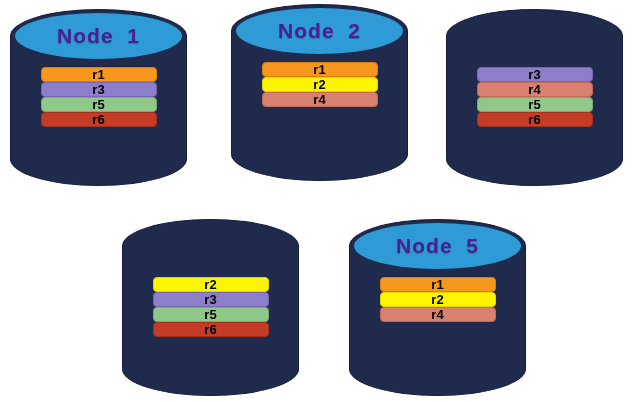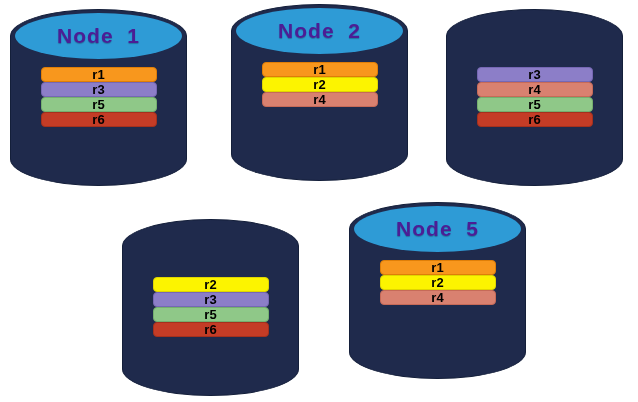--- a/index.html
+++ b/index.html
@@ -68,21 +68,21 @@
     font-size: 13px;
     font-weight: bold;
     color: #000000;
     line-height: 13px;
   }
   
   .pos-n1 { left: 10px;  top: 9px;   }
   .pos-n2 { left: 231px; top: 4px;   }
   .pos-n3 { left: 446px; top: 9px;   }
   .pos-n4 { left: 122px; top: 219px; }
-  .pos-n5 { left: 349px; top: 202px; }
+  .pos-n5 { left: 349px; top: 219px; }
 </style>
 </head>
 <body>
 
 <div class="canvas">
 
   <div class="cylinder pos-n1">
     <div class="cyl-body"></div>
     <div class="cyl-cap">
       <span class="cap-label">Node  1</span>

